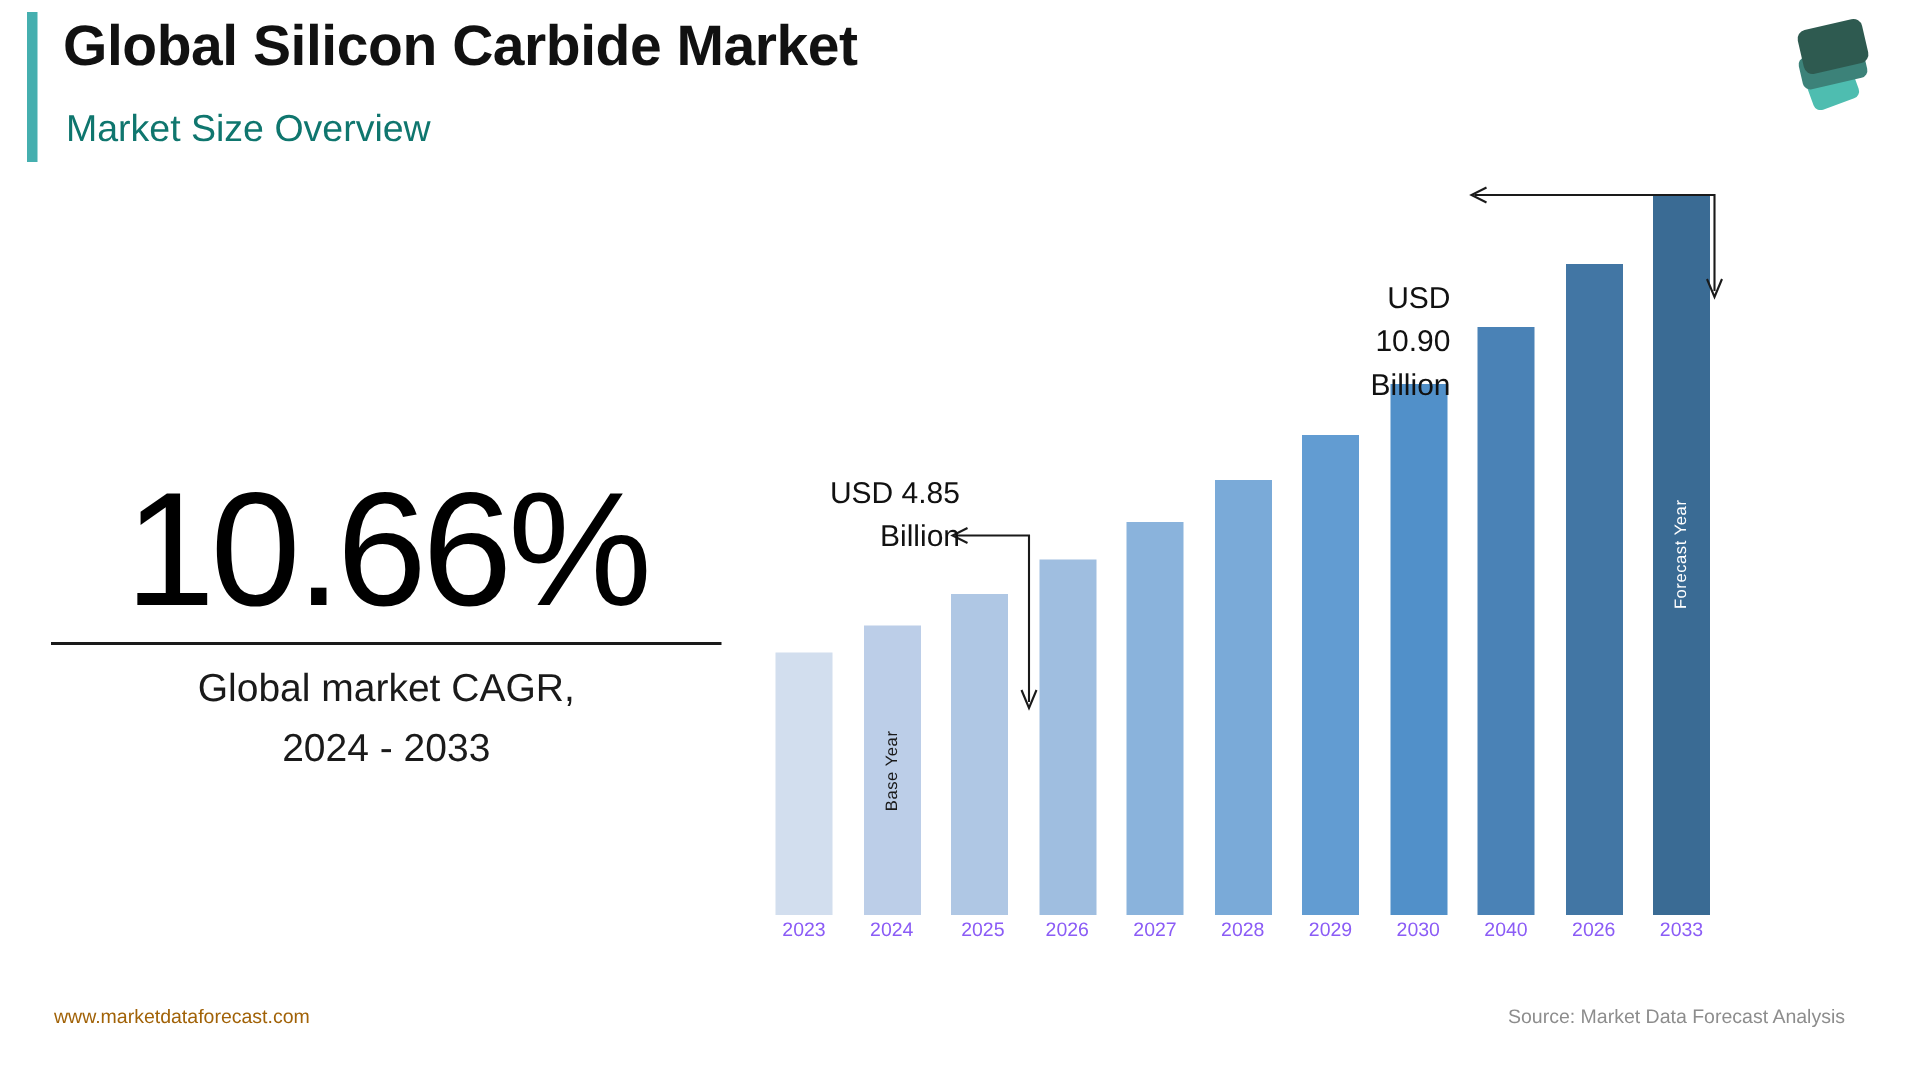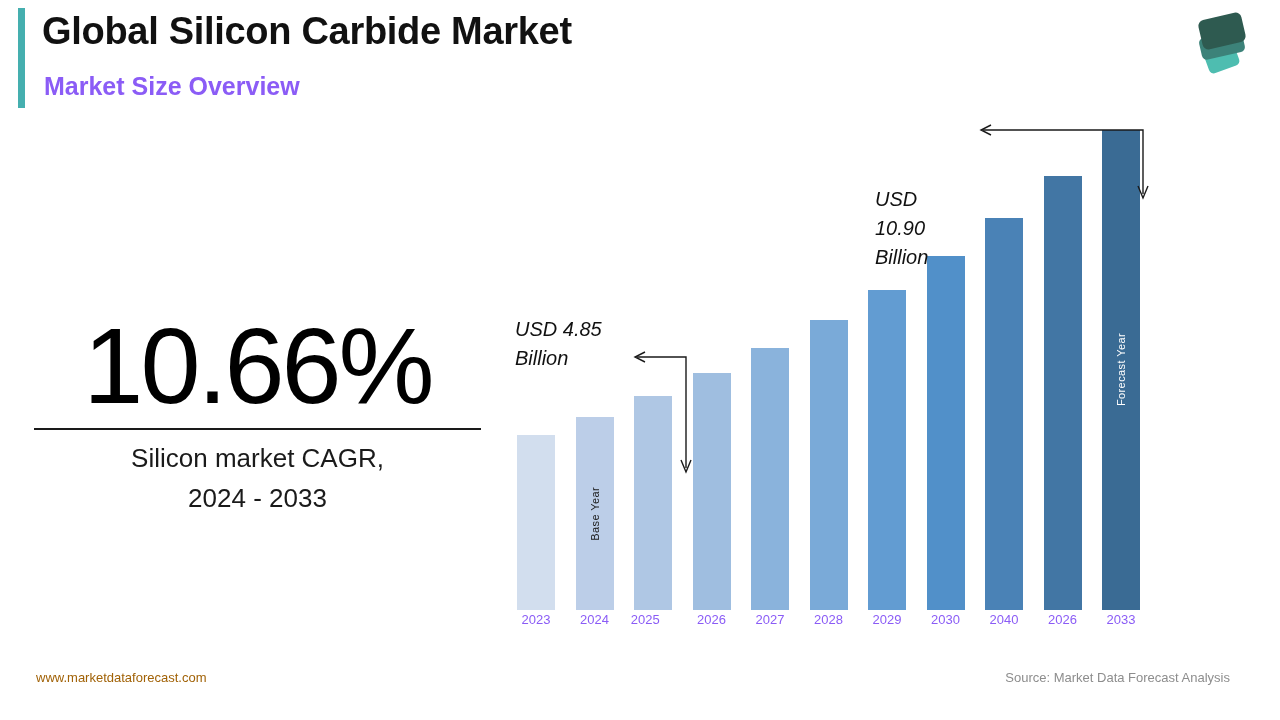--- a/index.html
+++ b/index.html
@@ -18,22 +18,22 @@
     position:absolute; left:18px; top:8px; width:7px; height:100px;
     background:#45AFAF;
   }
   #title {
     position:absolute; left:42px; top:8px;
     font-size:38px; font-weight:bold; letter-spacing:-0.3px;
     line-height:46px; color:#111111; white-space:nowrap;
   }
   #subtitle {
     position:absolute; left:44px; top:70px;
-    font-size:25px; font-weight:bold; line-height:32px;
-    color:#8b5cf6; white-space:nowrap;
+    font-size:25px; font-weight:normal; line-height:32px;
+    color:#0f766e; white-space:nowrap;
   }
 
   
   #logo { position:absolute; right:22px; top:8px; width:72px; height:70px; }
   #logo svg { display:block; }
 
   
   #cagr-block { position:absolute; left:30px; top:310px; width:455px; }
   #cagr-value {
     font-size:108px; font-weight:normal; line-height:112px;
@@ -61,21 +61,21 @@
   .bar-inner-label.light { color:#ffffff; }
   #xaxis { position:absolute; left:0; top:522px; width:700px; height:24px; }
   .xtick {
     position:absolute; top:0; text-align:center;
     font-size:13px; color:#8b5cf6;
   }
 
   
   .callout-text {
     position:absolute; font-size:20px; line-height:29px;
-    color:#111111; text-align:left; white-space:pre-line;font-style:italic;
+    color:#111111; text-align:right; white-space:pre-line;
   }
   #callout-base-text  { left:15px;  top:225px; width:125px; }
   #callout-final-text { left:375px; top:95px;  width:92px;  }
   #annot-svg { position:absolute; left:0; top:0; width:700px; height:520px; pointer-events:none; }
 
   
   #footer-left {
     position:absolute; left:36px; top:670px;
     font-size:13px; color:#a16207;
   }
@@ -100,21 +100,21 @@
         <rect x="14" y="8" width="44" height="30" rx="6" ry="6" transform="rotate(-13 36 23)" fill="#2E5A50"></rect>
       </g>
     </svg>
   </div>
 </div>
 
 <div id="cagr-block">
   <div id="cagr-value">10.66%</div>
   <div id="cagr-rule"></div>
   <div id="cagr-caption">
-    <div>Silicon market CAGR,</div>
+    <div>Global market CAGR,</div>
     <div>2024 - 2033</div>
   </div>
 </div>
 
 <div id="chart">
   <div id="plot">
       <div class="bar" style="left: 17px; width: 38px; height: 174.949px; background: rgb(210, 222, 238);"></div>
       <div class="bar" style="left: 75.5px; width: 38px; height: 193.017px; background: rgb(188, 206, 232);">
         <span class="bar-inner-label dark">Base Year</span>
       </div>
@@ -126,21 +126,21 @@
       <div class="bar" style="left: 426.5px; width: 38px; height: 354.305px; background: rgb(81, 144, 201);"></div>
       <div class="bar" style="left: 485px; width: 38px; height: 392.203px; background: rgb(74, 130, 182);"></div>
       <div class="bar" style="left: 543.5px; width: 38px; height: 434.068px; background: rgb(66, 118, 164);"></div>
       <div class="bar" style="left: 602px; width: 38px; height: 480.339px; background: rgb(58, 107, 148);">
         <span class="bar-inner-label light">Forecast Year</span>
       </div>
     </div>
   <div id="xaxis">
       <div class="xtick" style="left: 6.75px; width: 58.5px;">2023</div>
       <div class="xtick" style="left: 65.25px; width: 58.5px;">2024</div>
-      <div class="xtick" style="left: 116px; width: 58.5px;">2025</div>
+      <div class="xtick" style="left: 126px; width: 58.5px;">2025</div>
       <div class="xtick" style="left: 182.25px; width: 58.5px;">2026</div>
       <div class="xtick" style="left: 240.75px; width: 58.5px;">2027</div>
       <div class="xtick" style="left: 299.25px; width: 58.5px;">2028</div>
       <div class="xtick" style="left: 357.75px; width: 58.5px;">2029</div>
       <div class="xtick" style="left: 416.25px; width: 58.5px;">2030</div>
       <div class="xtick" style="left: 474.75px; width: 58.5px;">2040</div>
       <div class="xtick" style="left: 533.25px; width: 58.5px;">2026</div>
       <div class="xtick" style="left: 591.75px; width: 58.5px;">2033</div>
     </div>
 

